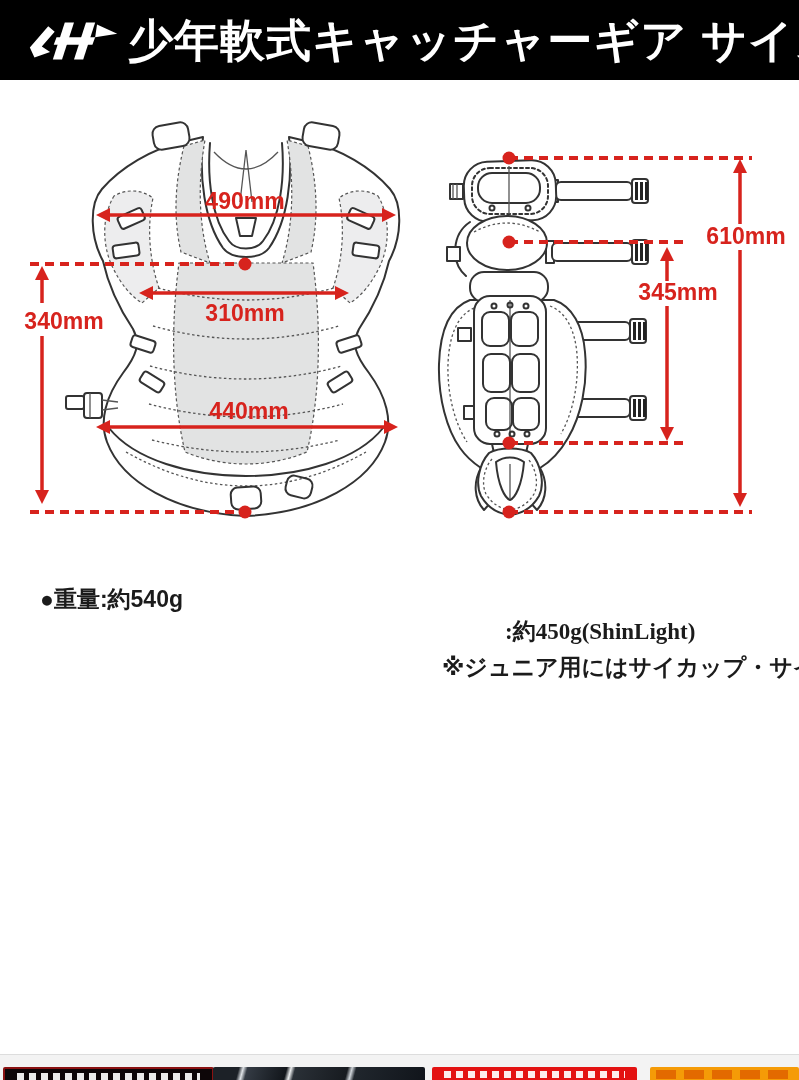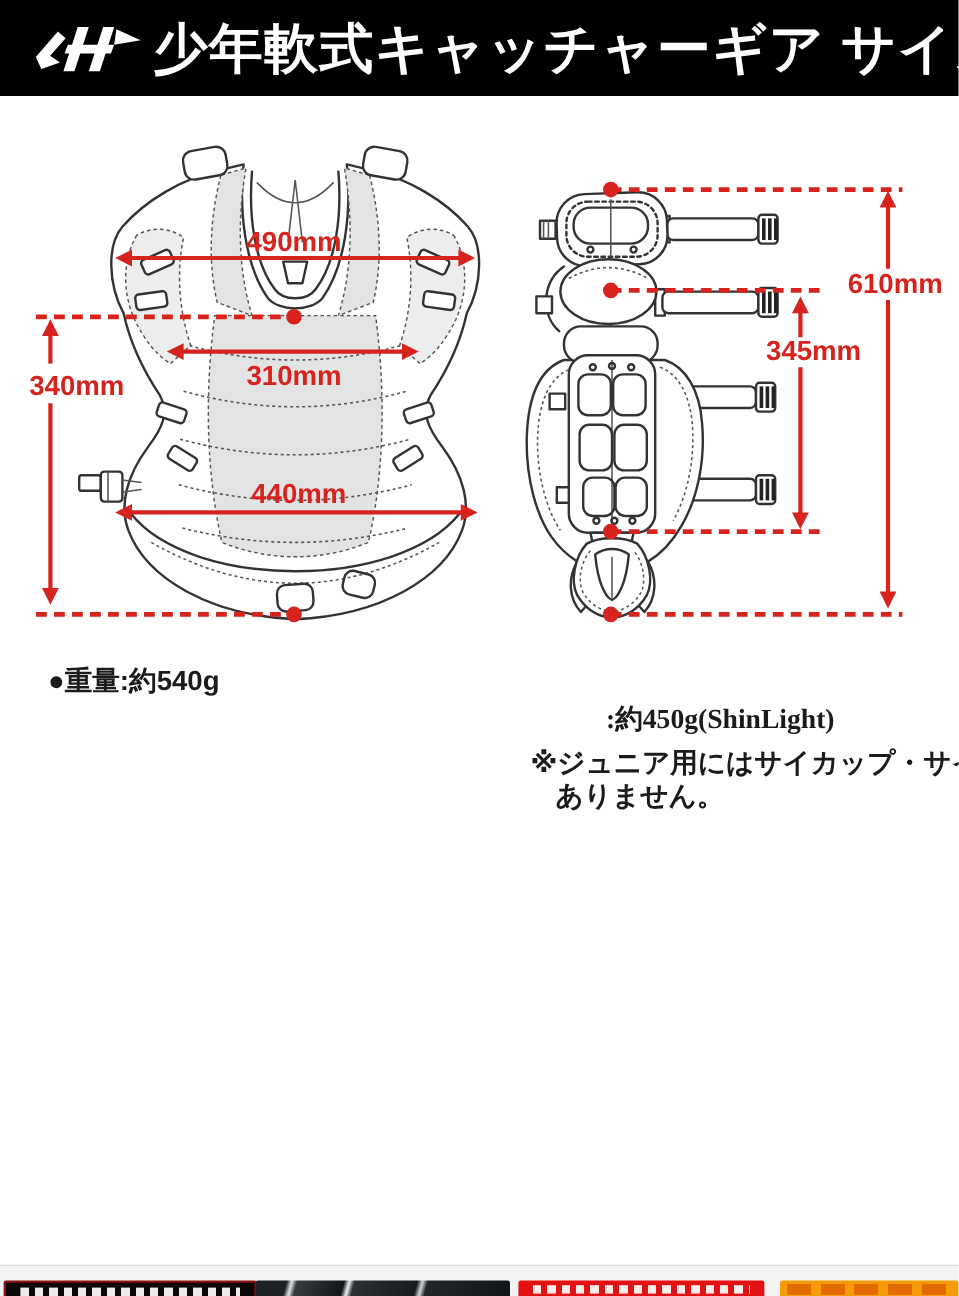--- a/index.html
+++ b/index.html
@@ -21,21 +21,21 @@
   .wingfill{fill:#ededee;stroke:#555;stroke-width:1.2;stroke-dasharray:3 2.5;}
   .white{fill:#fff;}
   .mline{stroke:#d7231d;stroke-width:3.5;fill:none;}
   .mdash{stroke:#d7231d;stroke-width:4;fill:none;stroke-dasharray:9 6;}
   .mhead{fill:#d7231d;}
   .mdot{fill:#d7231d;}
   .mlabel{fill:#d7231d;font-weight:bold;font-size:23px;text-anchor:middle;
           font-family:"Liberation Sans","DejaVu Sans",sans-serif;}
 
   
-  .spec{position:absolute;color:#1b1b1b;font-weight:bold;font-size:23px;white-space:nowrap;}
+  .spec{position:absolute;color:#1b1b1b;font-weight:bold;font-size:23px;white-space:nowrap;margin-top:32px;}
   .w-left{left:40px;top:552px;}
   .w-right{left:443px;top:550px;}
   .w-right2{left:505px;top:584px;font-family:Liberation Serif, serif;}
   .note1{left:442px;top:620px;}
   .note2{left:463px;top:648px;}
 
   
   .prefooter{position:absolute;left:0;top:1054px;width:799px;height:26px;
              background:#f3f3f3;border-top:1px solid #dddddd;}
   .banner{position:absolute;top:1067px;height:22px;border-radius:2px;overflow:hidden;}
@@ -256,21 +256,20 @@
       <circle class="mdot" cx="509" cy="443" r="6.5"></circle>
 
       <line class="mdash" x1="509" y1="512" x2="752" y2="512"></line>
       <circle class="mdot" cx="509" cy="512" r="6.5"></circle>
     </g>
   </svg>
 
   <div class="spec w-left">●重量:約540g</div>
   <div class="spec w-right2">:約450g(ShinLight)</div>
   <div class="spec note1">※ジュニア用にはサイカップ・サイパッドは</div>
-  <div class="spec note2">ありません。</div>
 
   <div class="prefooter"></div>
   <div class="banner banner-black">
     <div class="smudge"></div>
   </div>
   <div class="banner banner-photo"></div>
   <div class="banner banner-red">
     <div class="smudge"></div>
   </div>
   <div class="banner banner-orange">

